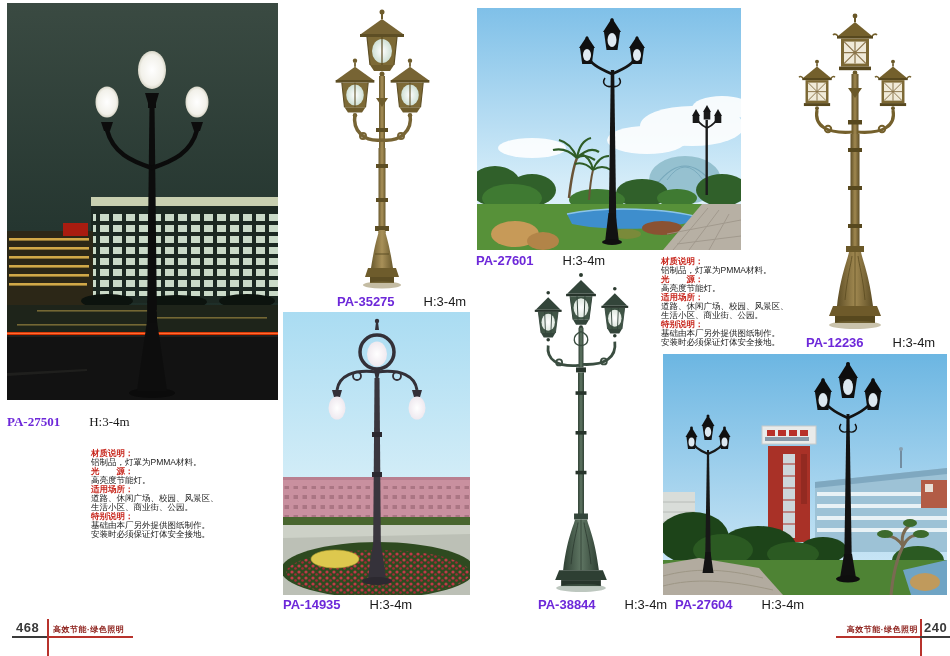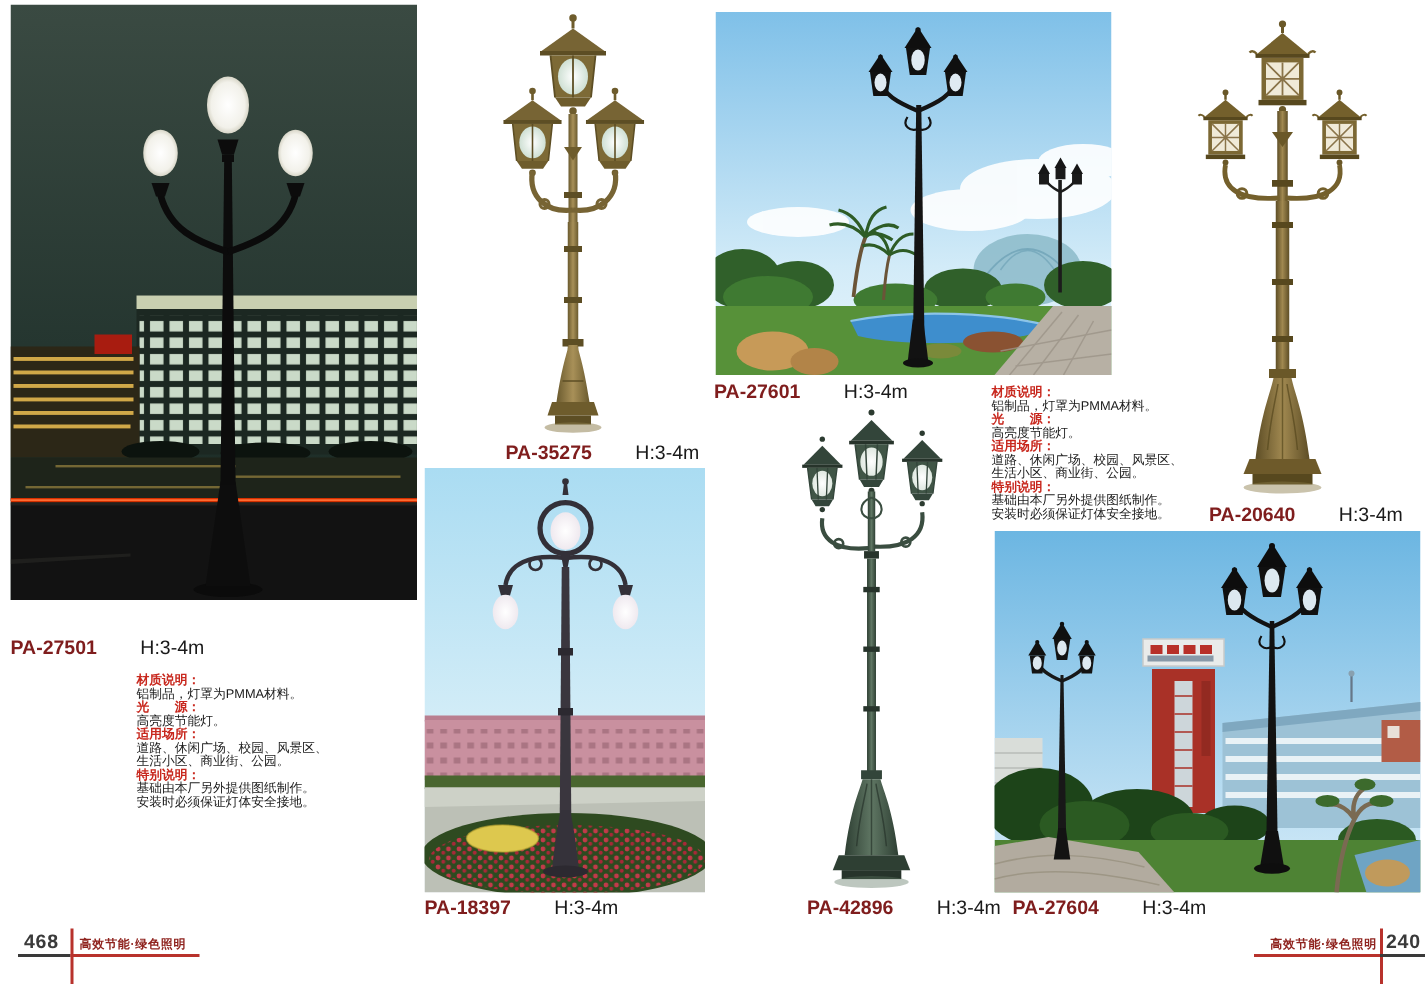--- a/index.html
+++ b/index.html
@@ -3,21 +3,21 @@
 <meta charset="utf-8">
 <style>
   html,body{margin:0;padding:0;background:#ffffff;}
   .page{
     position:relative;width:950px;height:656px;background:#ffffff;
     font-family:"Liberation Sans", sans-serif;overflow:hidden;
   }
   .photo{position:absolute;}
   .photo svg{display:block;width:100%;height:100%;}
   .plabel{position:absolute;white-space:nowrap;font-size:13px;}
-  .plabel .code{color:#7f1d1d;font-weight:bold;}
+  .plabel .code{color:#6d28d9;font-weight:bold;}
   .plabel .hgt{color:#1a1a1a;font-weight:normal;margin-left:5px;padding-left:24px;}
   .desc{position:absolute;width:160px;font-size:8.5px;line-height:9px;color:#1a1a1a;}
   .desc div{white-space:nowrap;}
   .desc .heading{color:#c8281e;font-weight:bold;}
   .pagenum{position:absolute;font-size:13px;font-weight:bold;color:#3a3a3a;letter-spacing:0.5px;}
   .slogan{position:absolute;font-size:8px;font-weight:bold;color:#8f231e;letter-spacing:0.5px;}
   .vline{position:absolute;width:2px;background:#b8322c;}
   .redline{position:absolute;height:1.5px;background:#b8322c;}
   .darkline{position:absolute;height:1.5px;background:#3a3a3a;}
 </style>
@@ -480,37 +480,37 @@
         <circle cx="232" cy="26" r="1.8" fill="#0e0e0e"></circle>
         <polygon points="223,38 241,38 232,24" fill="#0d0d0d"></polygon>
         <polygon points="224,38 240,38 237.5,56 226.5,56" fill="#101010"></polygon>
         <ellipse cx="232" cy="46" rx="4.5" ry="7" fill="#dce8f0"></ellipse>
         <polygon points="199,224 203,200 211,200 215,224" fill="#101010"></polygon>
         <ellipse cx="207" cy="225" rx="12" ry="3.5" fill="#0e0e0e"></ellipse>
       </g>
     </svg>
   </div>
 
-  <div class="plabel" style="left:7px;top:424px;">
+  <div class="plabel" style="left:7px;top:414px;font-family:Liberation Serif, serif;">
     <span class="code">PA-27501</span><span class="hgt">H:3-4m</span>
   </div>
   <div class="plabel" style="left:337px;top:294px;">
     <span class="code">PA-35275</span><span class="hgt">H:3-4m</span>
   </div>
   <div class="plabel" style="left:283px;top:597px;">
-    <span class="code">PA-18397</span><span class="hgt">H:3-4m</span>
+    <span class="code">PA-14935</span><span class="hgt">H:3-4m</span>
   </div>
   <div class="plabel" style="left:476px;top:253px;">
     <span class="code">PA-27601</span><span class="hgt">H:3-4m</span>
   </div>
   <div class="plabel" style="left:806px;top:335px;">
-    <span class="code">PA-20640</span><span class="hgt">H:3-4m</span>
+    <span class="code">PA-12236</span><span class="hgt">H:3-4m</span>
   </div>
   <div class="plabel" style="left:538px;top:597px;">
-    <span class="code">PA-42896</span><span class="hgt">H:3-4m</span>
+    <span class="code">PA-38844</span><span class="hgt">H:3-4m</span>
   </div>
   <div class="plabel" style="left:663px;top:597px;margin-left:12px;">
     <span class="code">PA-27604</span><span class="hgt">H:3-4m</span>
   </div>
 
   <div class="desc" style="left:91px;top:449px;">
     <div class="heading">材质说明：</div>
     <div>铝制品，灯罩为PMMA材料。</div>
     <div class="heading">光　　源：</div>
     <div>高亮度节能灯。</div>

